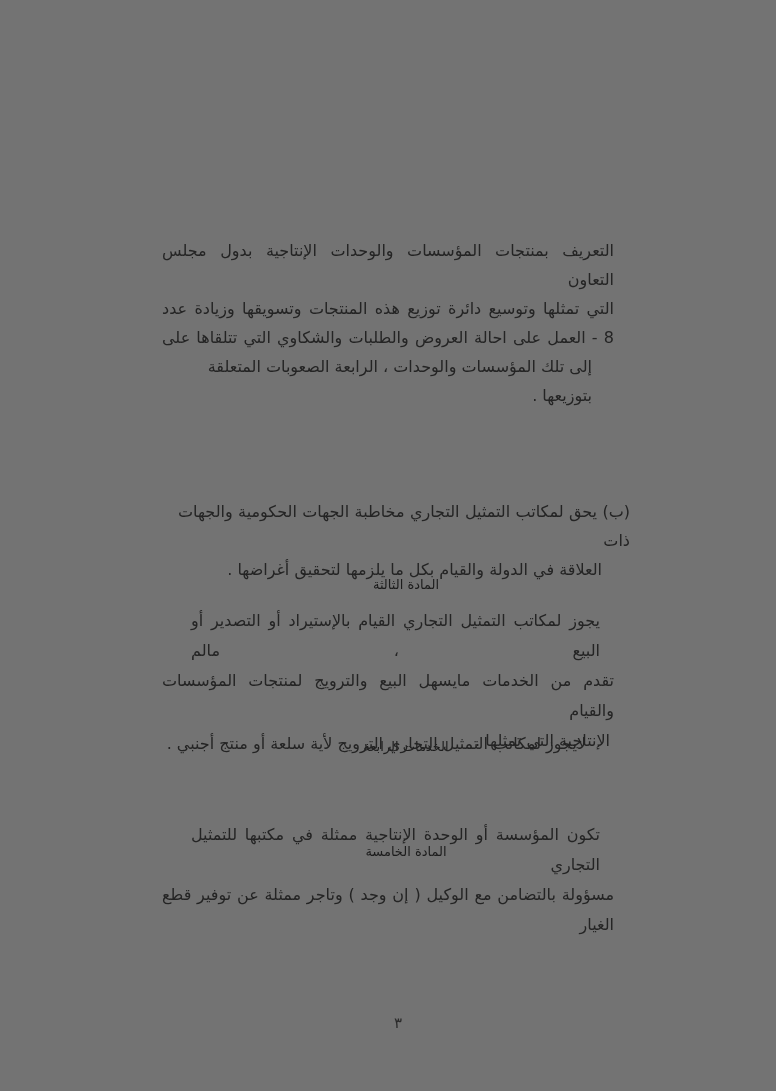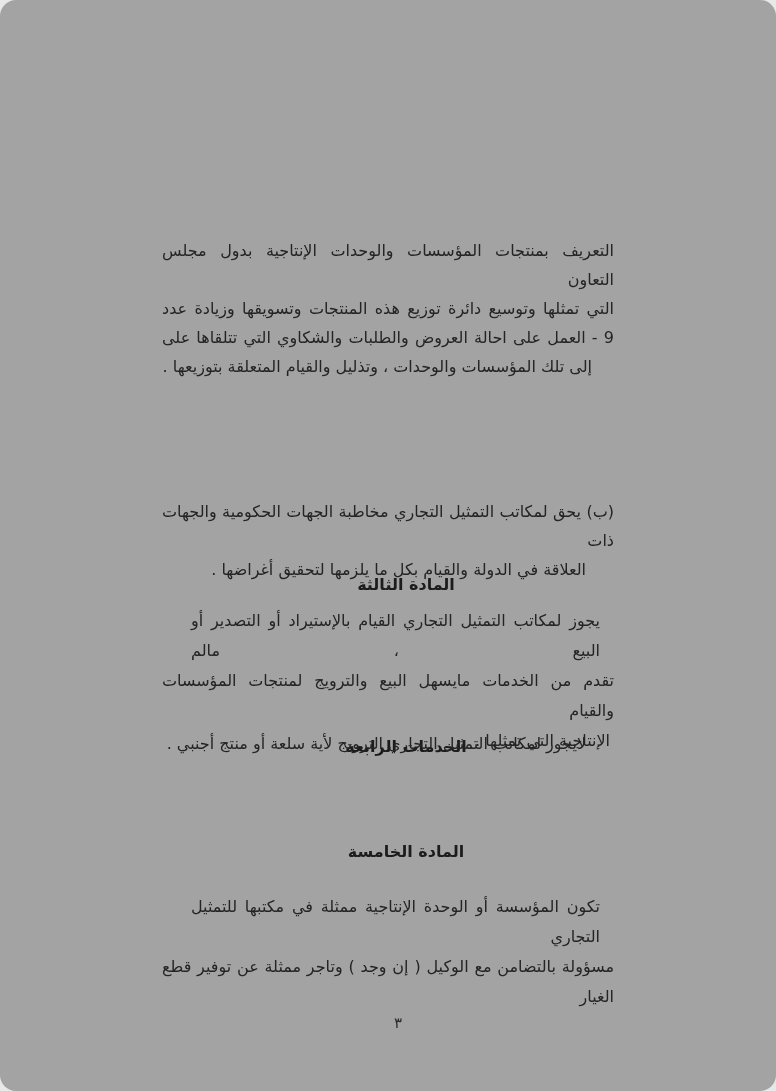--- a/index.html
+++ b/index.html
@@ -5,25 +5,24 @@
   html, body {
     margin: 0;
     padding: 0;
     background: #e8e8e8;
   }
   .page {
     position: relative;
     width: 776px;
     height: 1091px;
     margin: 0 auto;
-    background: #a3a3a3;
+    background: #737373;
     color: #222222;
     font-family: "DejaVu Sans", sans-serif;
     overflow: hidden;
-    border-radius: 16px;
   }
   .col {
     position: absolute;
     left: 162px;
     width: 452px;
     direction: rtl;
     unicode-bidi: embed;
   }
   .line {
     font-size: 16px;
@@ -40,22 +39,22 @@
   .line.last {
     text-align: right;
     text-align-last: right;
   }
   .indent-sm  { padding-right: 14px; margin-left: 29px; }
   .indent-cont{ padding-right: 22px; }
   .indent-lg  { padding-right: 28px; }
   .indent-xs  { padding-right: 4px; }
   .pad-edge   { padding-right: 6px; }
   .heading {
-    font-size: 16px;
-    font-weight: bold;
+    font-size: 13px;
+    font-weight: normal;
     line-height: 26px;
     text-align: center;
     color: #1c1c1c;
     transform: translateX(18px);
   }
   .page-number {
     position: absolute;
     top: 1014px;
     left: 10px;
     width: 100%;
@@ -69,26 +68,26 @@
 <body>
 
 <div class="page">
 
   <div class="col pad-edge" style="top:236px;">
     <div class="line">التعريف بمنتجات المؤسسات والوحدات الإنتاجية بدول مجلس التعاون</div>
     <div class="line">التي تمثلها وتوسيع دائرة توزيع هذه المنتجات وتسويقها وزيادة عدد</div>
   </div>
 
   <div class="col" style="top:323px;">
-    <div class="line">9 - العمل على احالة العروض والطلبات والشكاوي التي تتلقاها على</div>
-    <div class="line last indent-cont">إلى تلك المؤسسات والوحدات ، وتذليل والقيام المتعلقة بتوزيعها .</div>
+    <div class="line">8 - العمل على احالة العروض والطلبات والشكاوي التي تتلقاها على</div>
+    <div class="line last indent-cont">إلى تلك المؤسسات والوحدات ، الرابعة الصعوبات المتعلقة بتوزيعها .</div>
   </div>
 
 
-  <div class="col" style="top:497px;">
+  <div class="col" style="top:497px;margin-left:16px;">
     <div class="line">(ب) يحق لمكاتب التمثيل التجاري مخاطبة الجهات الحكومية والجهات ذات</div>
     <div class="line last indent-lg">العلاقة في الدولة والقيام بكل ما يلزمها لتحقيق أغراضها .</div>
   </div>
 
   <div class="col" style="top:572px;">
     <div class="heading">المادة الثالثة</div>
   </div>
   <div class="col art" style="top:606px;">
     <div class="line indent-sm">يجوز لمكاتب التمثيل التجاري القيام بالإستيراد أو التصدير أو البيع ، مالم</div>
     <div class="line">تقدم من الخدمات مايسهل البيع والترويج لمنتجات المؤسسات والقيام</div>
@@ -98,20 +97,20 @@
   <div class="col" style="top:734px;">
     <div class="heading">الخدمات الرابعة</div>
   </div>
   <div class="col art" style="top:729px;">
     <div class="line last indent-lg">لايجوز لمكاتب التمثيل التجاري الترويج لأية سلعة أو منتج أجنبي .</div>
   </div>
 
   <div class="col" style="top:839px;">
     <div class="heading">المادة الخامسة</div>
   </div>
-  <div class="col art" style="top:892px;">
+  <div class="col art" style="top:820px;">
     <div class="line indent-sm">تكون المؤسسة أو الوحدة الإنتاجية ممثلة في مكتبها للتمثيل التجاري</div>
     <div class="line">مسؤولة بالتضامن مع الوكيل ( إن وجد ) وتاجر ممثلة عن توفير قطع الغيار</div>
   </div>
 
   <div class="page-number">٣</div>
 
 </div>
 
 </body></html>

